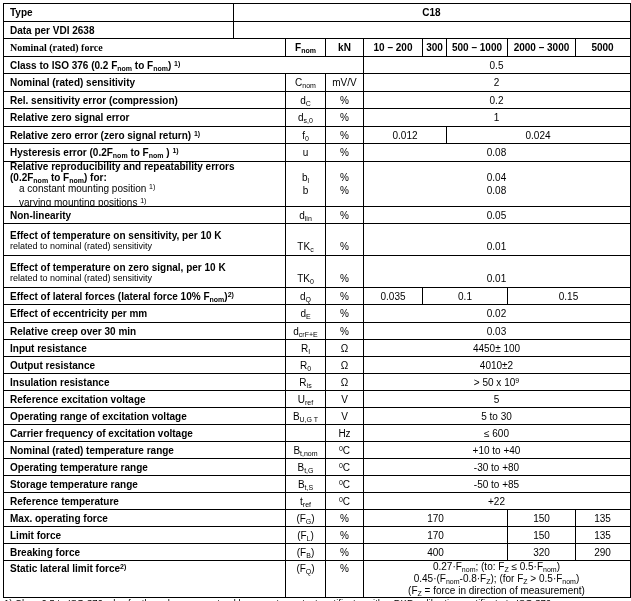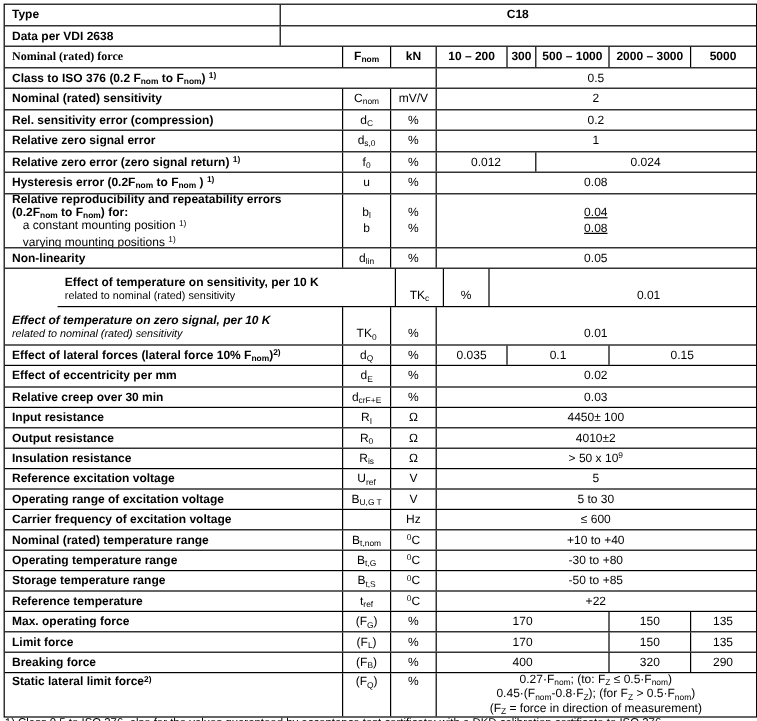--- a/index.html
+++ b/index.html
@@ -174,56 +174,56 @@
           <span class="n ind" style="margin-top:3px">varying mounting positions <sup>1)</sup></span>
         </div>
         <div class="cell ctr stk" style="flex: 0 0 40px;">
           <span>b<sub>l</sub></span>
           <span>b</span>
         </div>
         <div class="cell ctr stk" style="flex: 0 0 38px;">
           <span>%</span>
           <span>%</span>
         </div>
-        <div class="cell ctr stk" style="flex: 0 0 265px; text-decoration: underline;">
+        <div class="cell ctr stk" style="flex: 0 0 265px;">
           <span>0.04</span>
           <span>0.08</span>
         </div>
       </div>
       <div class="row" style="height: 17px;">
         <div class="cell lbl" style="flex: 0 0 282px;">
           <span>Non-linearity</span>
         </div>
         <div class="cell ctr" style="flex: 0 0 40px;">
           <span>d<sub>lin</sub></span>
         </div>
         <div class="cell ctr" style="flex: 0 0 38px;">
           <span>%</span>
         </div>
         <div class="cell ctr " style="flex: 0 0 265px;">
           <span>0.05</span>
         </div>
       </div>
-      <div class="row" style="height: 32px; margin-left: 44px;">
+      <div class="row" style="height: 32px;">
         <div class="cell lbl low" style="flex: 0 0 282px;">
           <span>Effect of temperature on sensitivity, per 10 K</span>
           <span class="n sm">related to nominal (rated) sensitivity</span>
         </div>
         <div class="cell ctr low" style="flex: 0 0 40px;">
           <span>TK<sub>c</sub></span>
         </div>
         <div class="cell ctr low" style="flex: 0 0 38px;">
           <span>%</span>
         </div>
         <div class="cell ctr  low" style="flex: 0 0 265px;">
           <span>0.01</span>
         </div>
       </div>
       <div class="row" style="height: 32px;">
-        <div class="cell lbl low" style="flex: 0 0 282px; font-style: italic;">
+        <div class="cell lbl low" style="flex: 0 0 282px;">
           <span>Effect of temperature on zero signal, per 10 K</span>
           <span class="n sm">related to nominal (rated) sensitivity</span>
         </div>
         <div class="cell ctr low" style="flex: 0 0 40px;">
           <span>TK<sub>0</sub></span>
         </div>
         <div class="cell ctr low" style="flex: 0 0 38px;">
           <span>%</span>
         </div>
         <div class="cell ctr  low" style="flex: 0 0 265px;">

